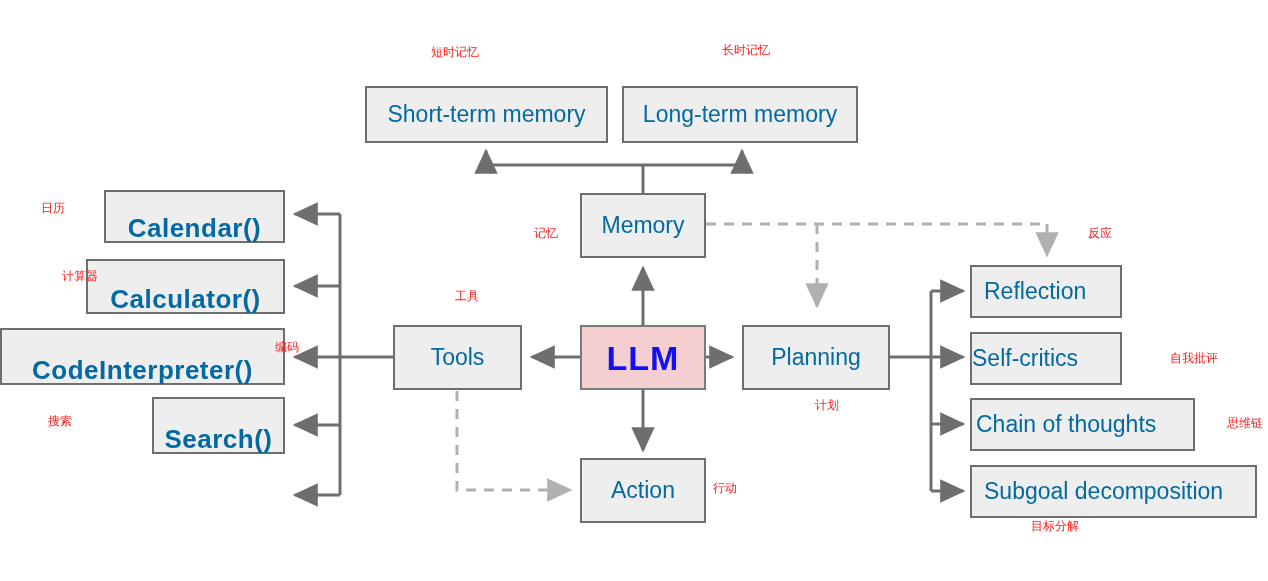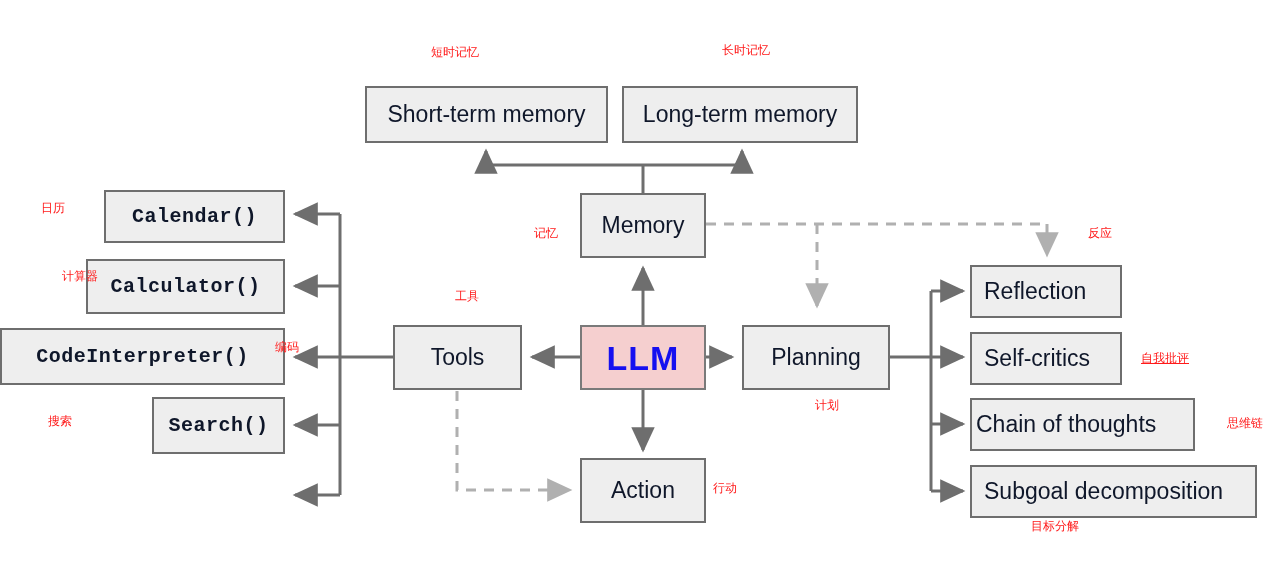--- a/index.html
+++ b/index.html
@@ -10,27 +10,27 @@
   }
   #canvas{position:absolute;left:0;top:0;width:1268px;height:581px;}
   svg.wires{position:absolute;left:0;top:0;width:1268px;height:581px;pointer-events:none;}
 
   .node{
     position:absolute;
     box-sizing:border-box;
     background:#eeeeee;
     border:2px solid #6e6e6e;
     display:flex;align-items:center;justify-content:center;
-    color:#0f172a;
+    color:#0369a1;
     text-align:center;
     line-height:1;
     white-space:nowrap;
   }
   .node.plain{font-family:"Liberation Sans", sans-serif;font-size:23px;}
-  .node.mono{font-family:Liberation Mono, monospace;font-weight:bold;font-size:20px;letter-spacing:.5px;}
+  .node.mono{font-family:Liberation Sans, sans-serif;font-weight:bold;font-size:26px;letter-spacing:.5px;align-items:flex-end;}
   .node.llm{
     background:#f5cfcf;border-color:#7a7a7a;
     font-family:"Liberation Sans", sans-serif;
     font-weight:bold;font-size:34px;color:#1510f0;letter-spacing:1px;
   }
   .cn{
     position:absolute;color:#ff1a1a;font-size:12px;
     font-family:"DejaVu Sans", sans-serif;white-space:nowrap;line-height:1;
   }
 </style>
@@ -120,38 +120,38 @@
   <div class="node mono" style="left:0px;top:328px;width:285px;height:57px;">
     <span>CodeInterpreter()</span>
   </div>
   <div class="node mono" style="left:152px;top:397px;width:133px;height:57px;">
     <span>Search()</span>
   </div>
 
   <div class="node plain" style="left:970px;top:265px;width:152px;height:53px;justify-content:flex-start;padding-left:12px;">
     <span>Reflection</span>
   </div>
-  <div class="node plain" style="left:970px;top:332px;width:152px;height:53px;justify-content:flex-start;padding-left:12px;">
+  <div class="node plain" style="left:970px;top:332px;width:152px;height:53px;justify-content:flex-start;">
     <span>Self-critics</span>
   </div>
   <div class="node plain" style="left:970px;top:398px;width:225px;height:53px;justify-content:flex-start;padding-left:4px;">
     <span>Chain of thoughts</span>
   </div>
   <div class="node plain" style="left:970px;top:465px;width:287px;height:53px;justify-content:flex-start;padding-left:12px;">
     <span>Subgoal decomposition</span>
   </div>
 
   <div class="cn" style="left:431px;top:46px;">短时记忆</div>
   <div class="cn" style="left:722px;top:44px;">长时记忆</div>
   <div class="cn" style="left:41px;top:202px;">日历</div>
   <div class="cn" style="left:62px;top:270px;">计算器</div>
   <div class="cn" style="left:275px;top:341px;">编码</div>
   <div class="cn" style="left:48px;top:415px;">搜索</div>
   <div class="cn" style="left:534px;top:227px;">记忆</div>
   <div class="cn" style="left:455px;top:290px;">工具</div>
   <div class="cn" style="left:815px;top:399px;">计划</div>
   <div class="cn" style="left:713px;top:482px;">行动</div>
   <div class="cn" style="left:1088px;top:227px;">反应</div>
-  <div class="cn" style="left:1141px;top:352px;text-decoration:underline;">自我批评</div>
+  <div class="cn" style="left:1170px;top:352px;">自我批评</div>
   <div class="cn" style="left:1199px;top:417px;margin-left:28px;">思维链</div>
   <div class="cn" style="left:1031px;top:520px;">目标分解</div>
 
 </div>
 
 </body></html>

